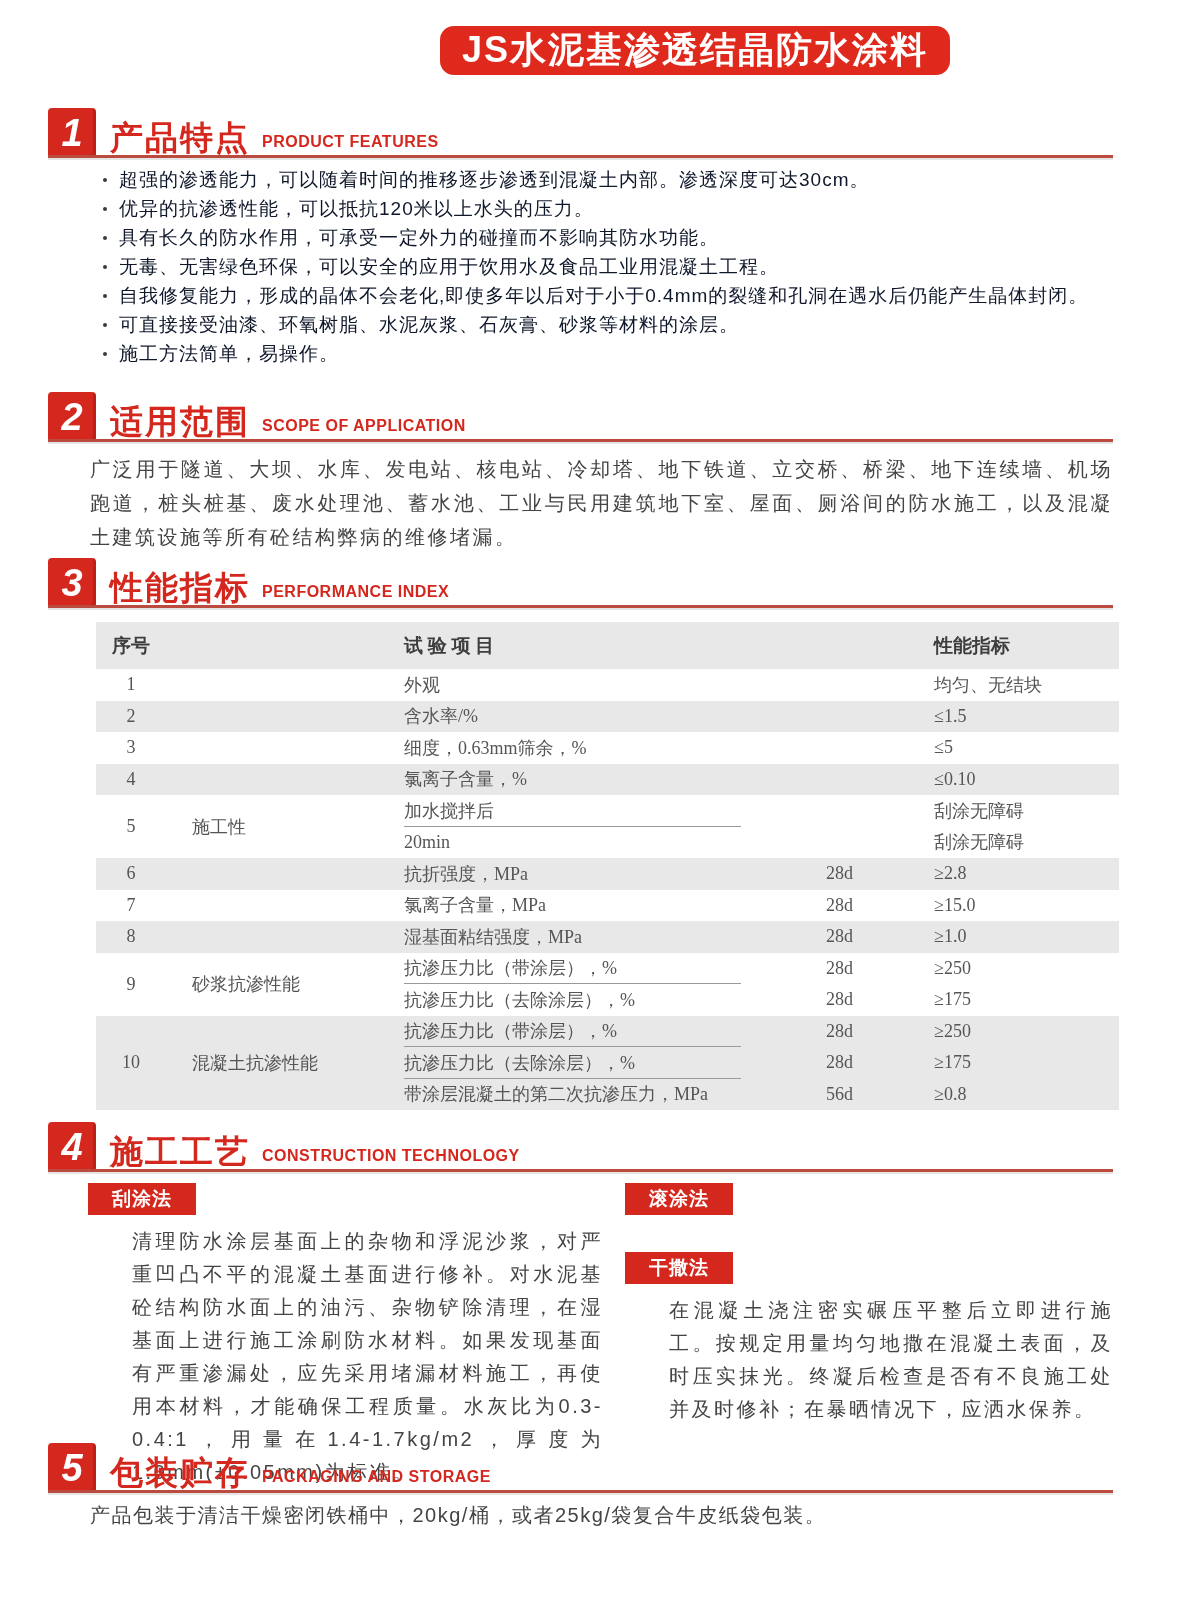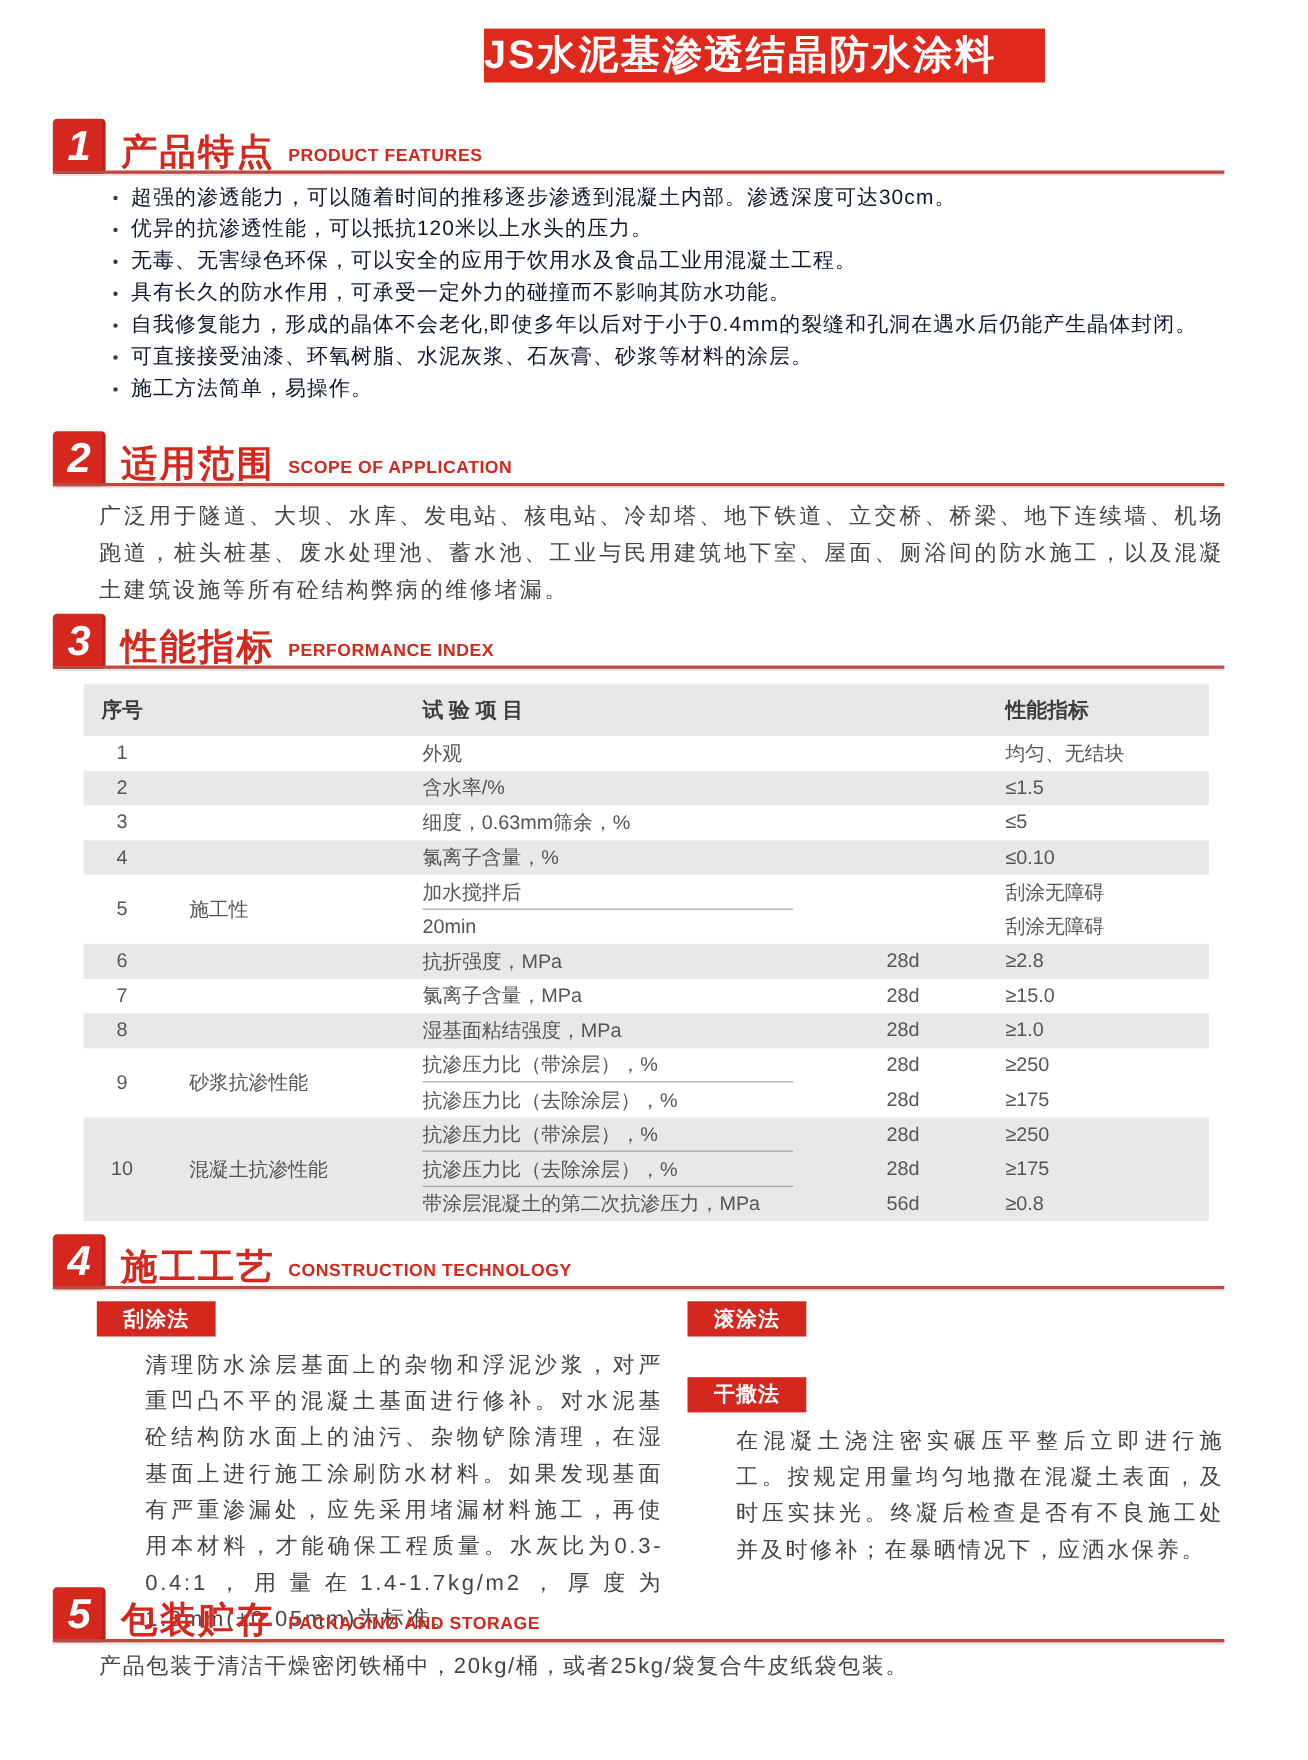--- a/index.html
+++ b/index.html
@@ -14,21 +14,21 @@
     --banner:#e0291d;
     --band:#e8e8e8;
     --line:#bb4a3f;
     --txt:#4c4c4c;
   }
 
   
   .banner{
     position:absolute; left:440px; top:26px; width:510px; height:49px;
     background:var(--banner); color:#fff; font-weight:bold; font-size:36px;
-    display:flex; align-items:center; letter-spacing:2px;
+    display:flex; align-items:center; justify-content:center; letter-spacing:2px;border-radius:14px;
   }
 
   
   .sec{ position:absolute; left:48px; width:1065px; height:50px; }
   .sec::after{ content:""; position:absolute; left:0; right:0; bottom:0; height:3px;
     background:var(--line); box-shadow:0 2px 0 rgba(0,0,0,.10); }
   .sec-inner{ display:flex; align-items:flex-end; height:100%; }
   .sec-num{
     width:48px; height:50px; background:var(--accent); border-radius:4px;
     color:#fff; font-size:38px; font-weight:bold; font-style:italic;
@@ -45,21 +45,21 @@
   .feature-item{ display:flex; align-items:flex-start; line-height:29px; font-size:19px;
     color:#0f172a; letter-spacing:1px; }
   .dot{ width:4px; height:4px; border-radius:50%; background:#3c3c3c; flex:0 0 auto;
     margin:13px 12px 0 0; }
 
   
   .scope{ position:absolute; left:90px; top:452px; width:1023px; font-size:20px;
     line-height:34px; letter-spacing:2.5px; color:#444; text-align:justify; }
 
   
-  .ptable{ position:absolute; left:76px; top:622px; width:1023px; font-size:18px; color:#555; }
+  .ptable{ position:absolute; left:96px; top:622px; width:1023px; font-size:18px; color:#555;font-family:Liberation Serif, serif; }
   .t-head{ display:flex; background:var(--band); height:47px; align-items:center;
     font-weight:bold; color:#3d3d3d; font-size:19px; }
   .c-seq{ width:70px; text-align:center; flex:0 0 auto; }
   .c-group{ width:230px; padding-left:26px; flex:0 0 auto; }
   .c-item{ width:390px; padding-left:8px; flex:0 0 auto; }
   .c-age{ width:120px; padding-left:40px; flex:0 0 auto; }
   .c-value{ flex:1 1 auto; padding-left:28px; }
   .prow{ display:flex; align-items:stretch; }
   .prow.shade{ background:var(--band); }
   .prow .c-seq,.prow .c-group{ display:flex; align-items:center; }
@@ -103,25 +103,25 @@
     <div class="feature-item">
       <span class="dot"></span>
       <span class="ftext">超强的渗透能力，可以随着时间的推移逐步渗透到混凝土内部。渗透深度可达30cm。</span>
     </div>
     <div class="feature-item">
       <span class="dot"></span>
       <span class="ftext">优异的抗渗透性能，可以抵抗120米以上水头的压力。</span>
     </div>
     <div class="feature-item">
       <span class="dot"></span>
+      <span class="ftext">具有长久的防水作用，可承受一定外力的碰撞而不影响其防水功能。</span>
+    </div>
+    <div class="feature-item">
+      <span class="dot"></span>
       <span class="ftext">无毒、无害绿色环保，可以安全的应用于饮用水及食品工业用混凝土工程。</span>
-    </div>
-    <div class="feature-item">
-      <span class="dot"></span>
-      <span class="ftext">具有长久的防水作用，可承受一定外力的碰撞而不影响其防水功能。</span>
     </div>
     <div class="feature-item">
       <span class="dot"></span>
       <span class="ftext">自我修复能力，形成的晶体不会老化,即使多年以后对于小于0.4mm的裂缝和孔洞在遇水后仍能产生晶体封闭。</span>
     </div>
     <div class="feature-item">
       <span class="dot"></span>
       <span class="ftext">可直接接受油漆、环氧树脂、水泥灰浆、石灰膏、砂浆等材料的涂层。</span>
     </div>
     <div class="feature-item">

